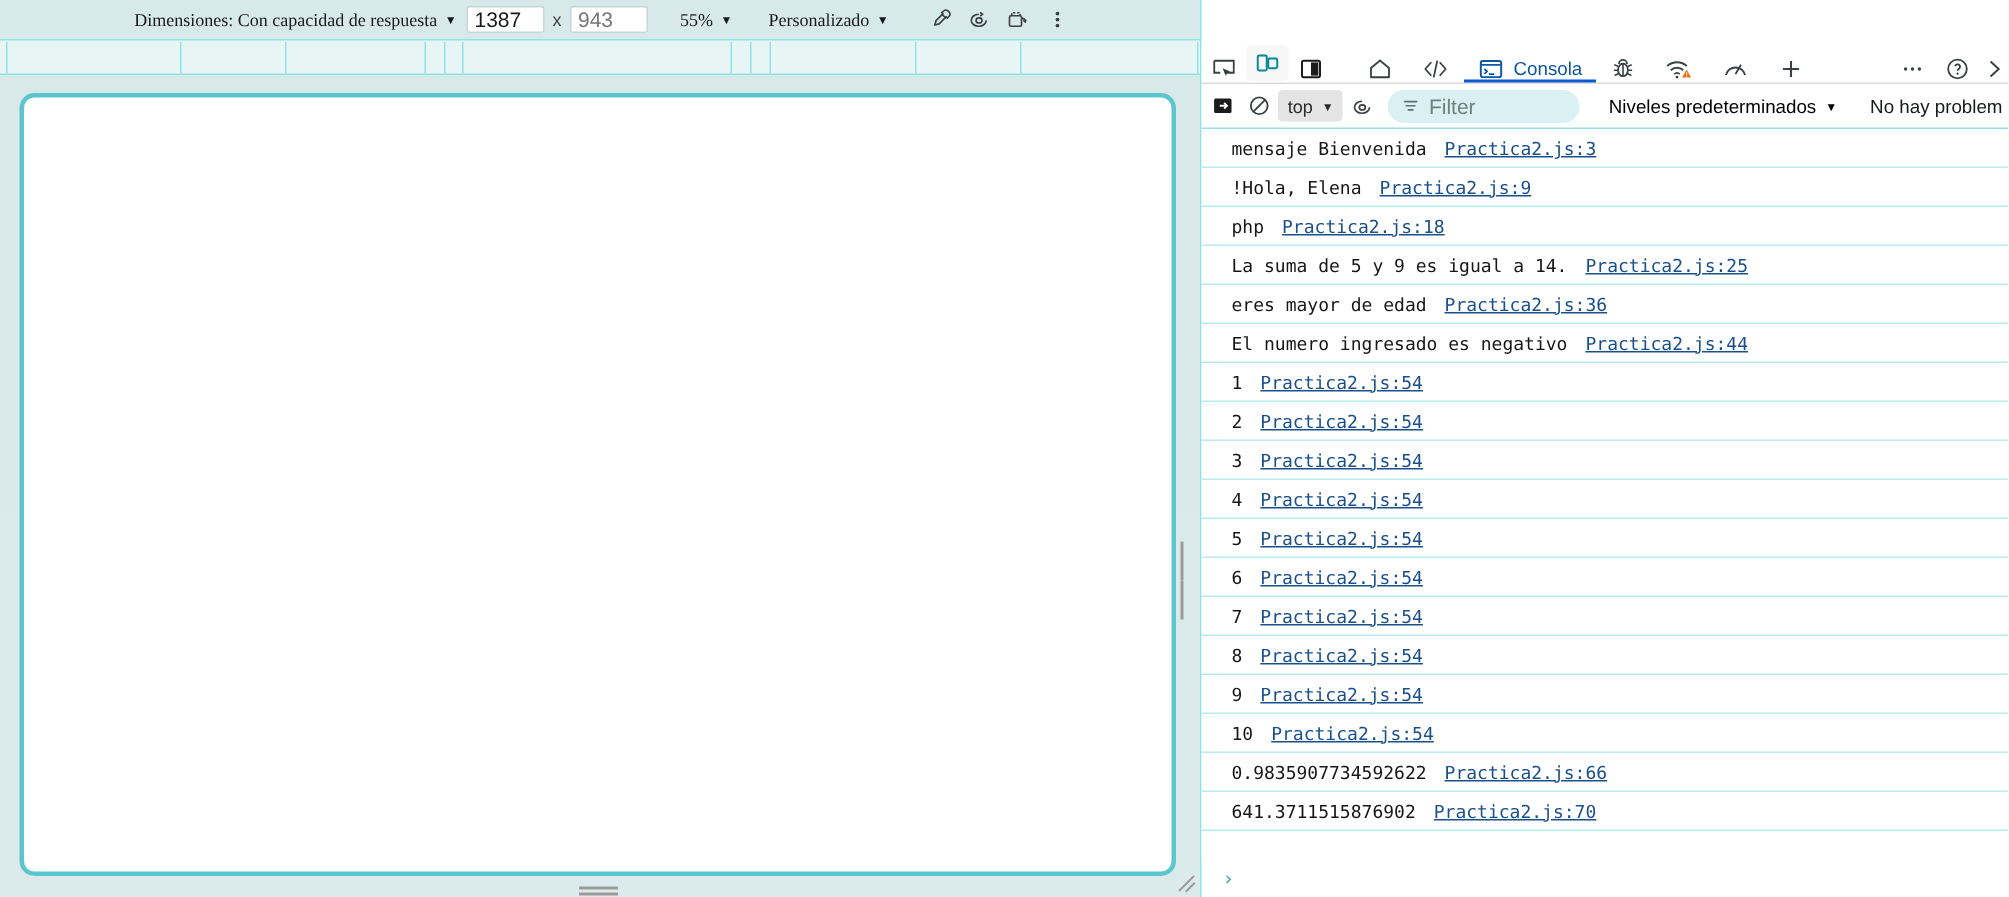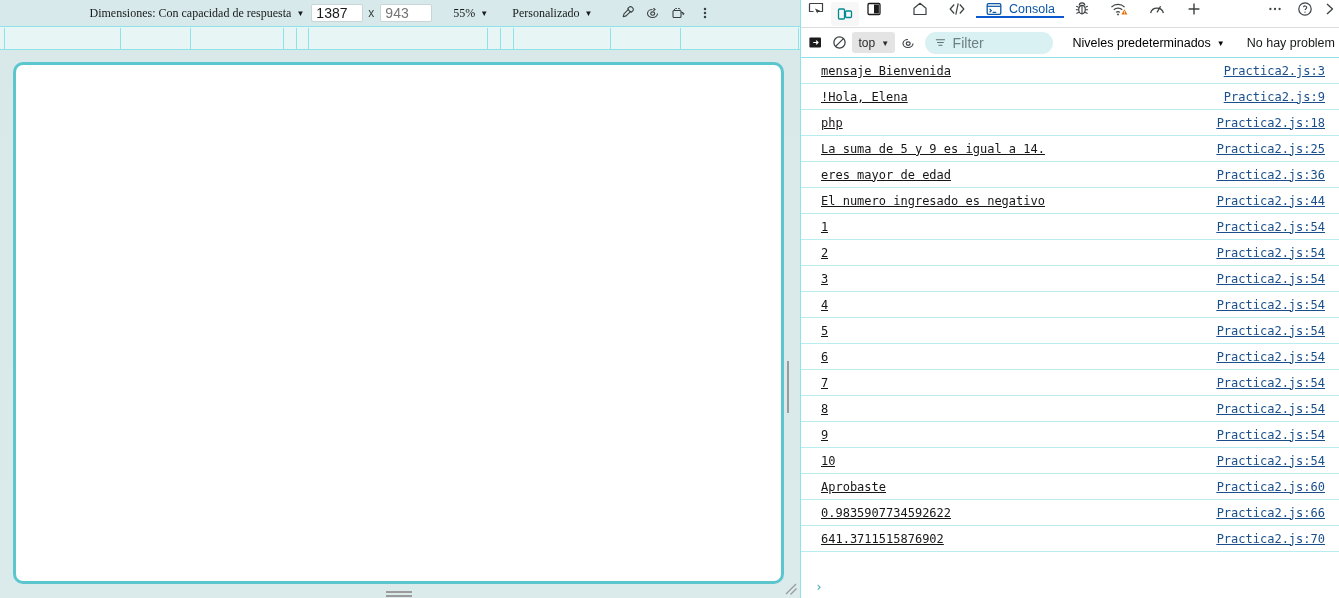--- a/index.html
+++ b/index.html
@@ -127,25 +127,26 @@
     background: #ffffff;
     border-left: 1px solid #8fe3e8;
     display: flex;
     flex-direction: column;
     overflow: hidden;
   }
 
   
   #dt-tabstrip {
     height: 28px;
-    display: flex; align-items: flex-start;
+    display: flex; align-items: flex-end;
     background: #ffffff;
     border-bottom: 1px solid #dcdcdc;
     position: relative;
     flex: 0 0 28px;
+    margin-top: 28px;
   }
   .dtbtn {
     width: 30px;
     display: flex; align-items: center; justify-content: center;
     cursor: default;
     position: relative;
   }
   .dtbtn.boxed {
     background: #f7f7f7;
     border-radius: 3px;
@@ -229,28 +230,26 @@
 
   
   #console-list {
     flex: 1 1 auto;
     overflow: hidden;
     background: #ffffff;
     font-family: "DejaVu Sans Mono", monospace;
   }
   .msg-row {
     display: flex; align-items: center;
-    justify-content: space-between;
     height: 26px;
     padding: 0 14px 0 20px;
     border-bottom: 1px solid #b8ecef;
     font-size: 12px;
     color: #161616;
     white-space: nowrap;
-    text-decoration: underline;
   }
   .msg-row:first-child { border-top: 1px solid transparent; }
   .msg-text { overflow: hidden; text-overflow: ellipsis; }
   .msg-src {
     color: #1a4f8b;
     text-decoration: underline;
     font-size: 12px;
     cursor: pointer;
     flex: 0 0 auto;
     padding-left: 12px;
@@ -564,24 +563,20 @@
         </div>
         <div class="msg-row">
           <span class="msg-text">9</span>
           <a class="msg-src">Practica2.js:54</a>
         </div>
         <div class="msg-row">
           <span class="msg-text">10</span>
           <a class="msg-src">Practica2.js:54</a>
         </div>
         <div class="msg-row">
-          <span class="msg-text">Aprobaste</span>
-          <a class="msg-src">Practica2.js:60</a>
-        </div>
-        <div class="msg-row">
           <span class="msg-text">0.9835907734592622</span>
           <a class="msg-src">Practica2.js:66</a>
         </div>
         <div class="msg-row">
           <span class="msg-text">641.3711515876902</span>
           <a class="msg-src">Practica2.js:70</a>
         </div>
       </div>
 
     <div id="console-prompt">

